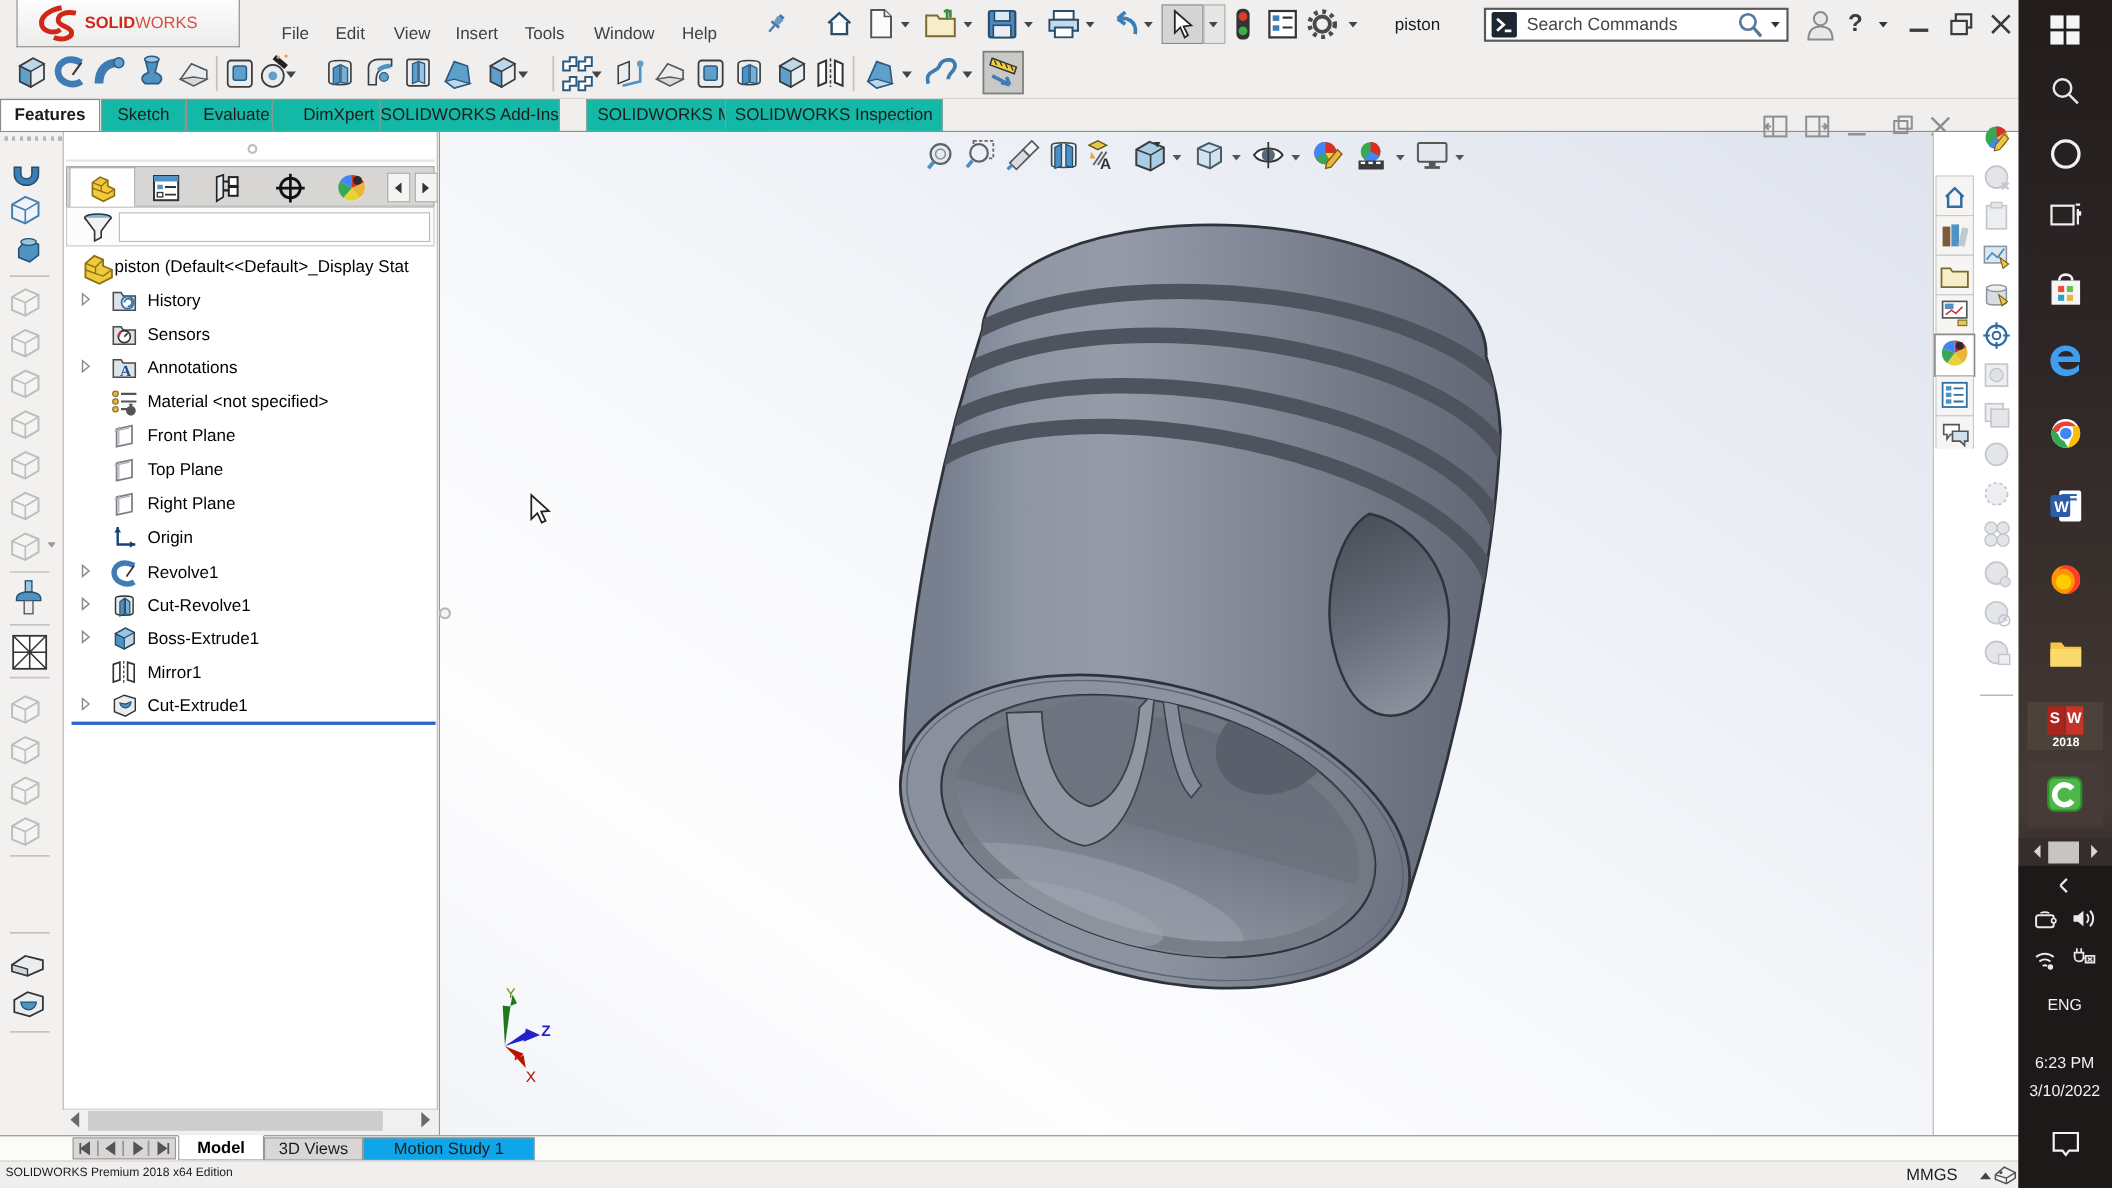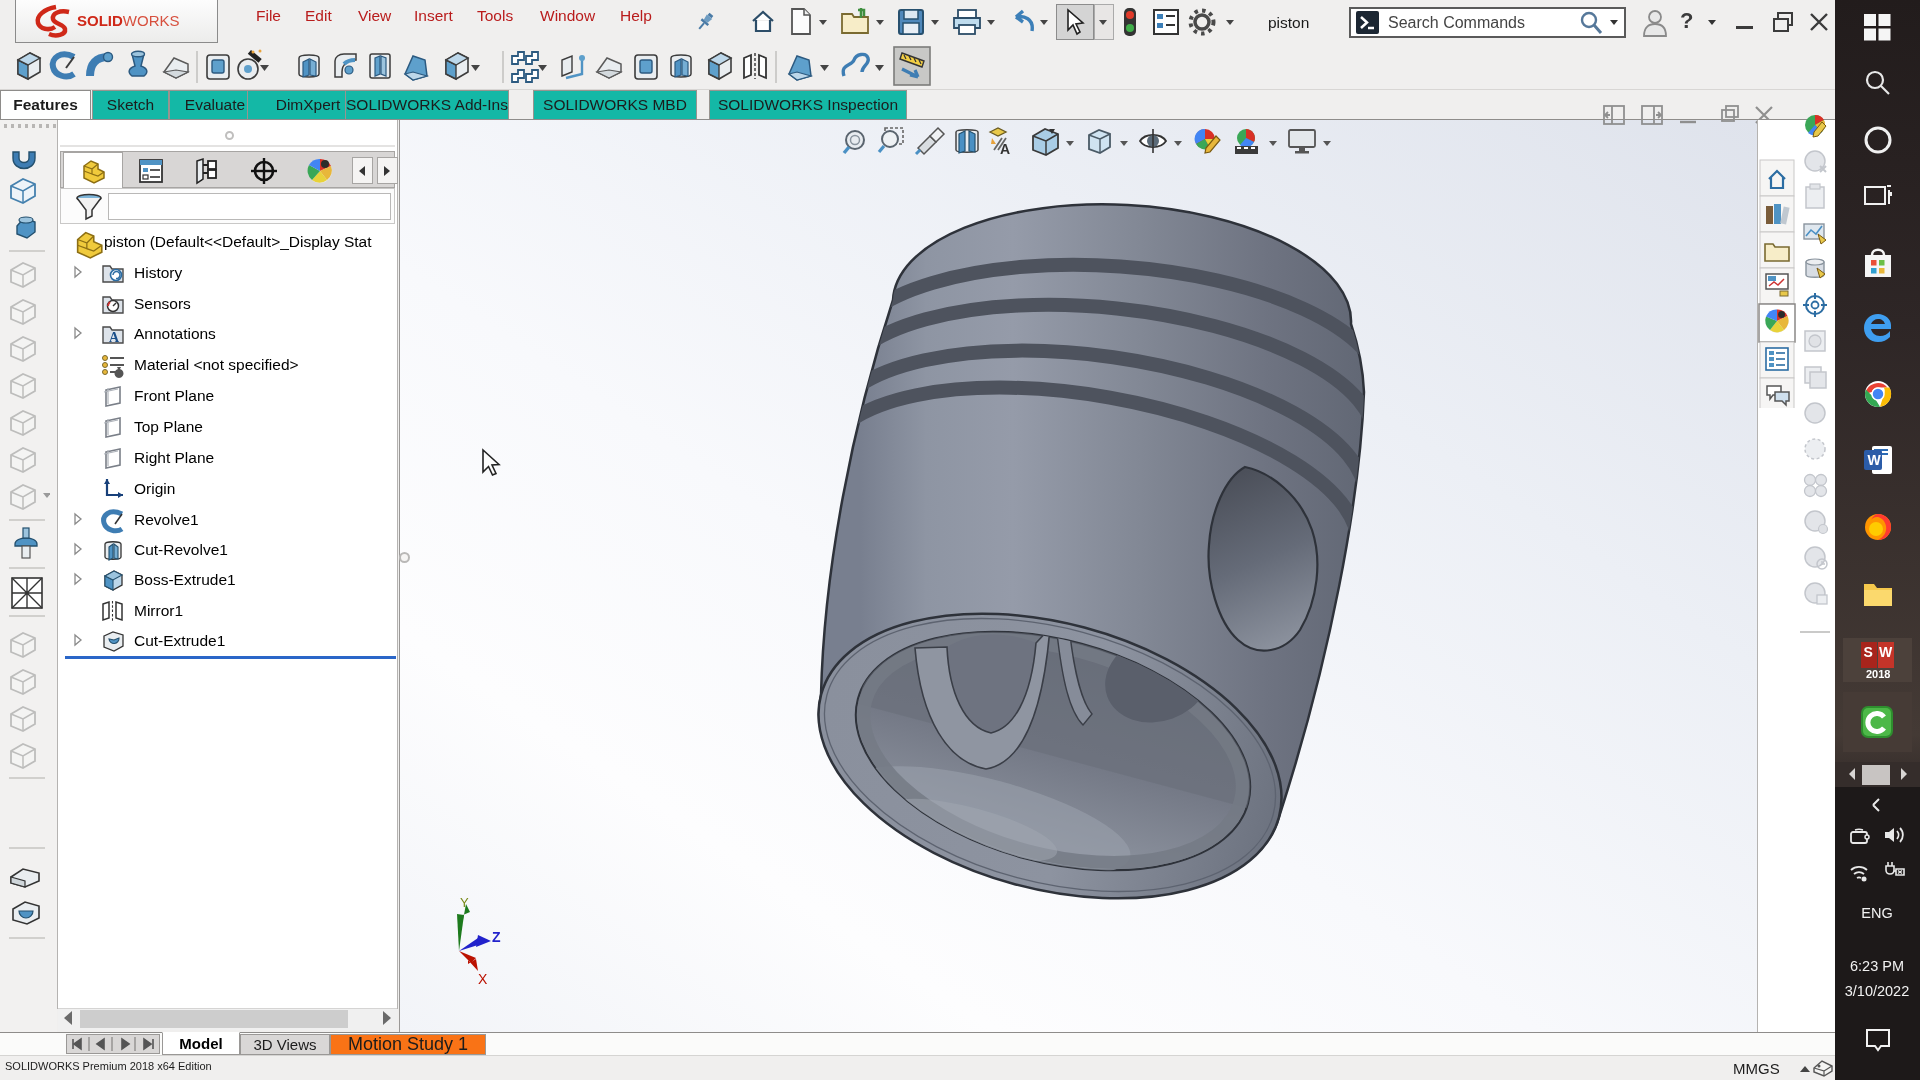--- a/index.html
+++ b/index.html
@@ -1,19 +1,19 @@
 <!DOCTYPE html>
 <html><head>
 <meta charset="utf-8">
 <style>
 *{margin:0;padding:0;box-sizing:border-box}
 html,body{width:1920px;height:1080px;overflow:hidden;font-family:"Liberation Sans",sans-serif;background:#f0efee}
 .abs{position:absolute}
 .caret{position:absolute;width:0;height:0;border-left:4px solid transparent;border-right:4px solid transparent;border-top:5px solid #444}
-.menu{position:absolute;top:7px;font-size:15.5px;color:#b91c1c}
+.menu{position:absolute;top:22px;font-size:15.5px;color:#404040}
 .tab{position:absolute;top:90px;height:29px;background:#14b8a6;border:1px solid #98948f;border-bottom:none;font-size:15.5px;color:#1c1c1c;text-align:center;line-height:28px}
 </style>
 </head>
 <body>
 
 <div class="abs" style="left:0;top:0;width:1835px;height:45px;background:#f0efee"></div>
 <div class="abs" style="left:15px;top:0;width:203px;height:43px;background:linear-gradient(#fdfdfd,#ececeb);border:1px solid #8b8b8b;border-top:none"></div>
 <svg class="abs" style="left:22px;top:4px" width="52" height="36" viewBox="0 0 52 36">
   <path d="M34 3 C22 5 14 12 16 19 C18 25 27 27 33 23" stroke="#cf2818" stroke-width="4.5" fill="none"></path>
   <path d="M47 8 C38 6 30 9 31 15 C32 20 42 20 43 25 C44 31 34 33 27 30" stroke="#cf2818" stroke-width="4.5" fill="none"></path>
@@ -118,21 +118,21 @@
 
 <div class="abs" style="left:0;top:45px;width:1835px;height:45px;background:#f0efee;border-bottom:1px solid #d8d6d4" id="tb2"></div>
 
 <div class="abs" style="left:0;top:90px;width:1835px;height:30px;background:#f0efee;border-bottom:1px solid #8e8c8a"></div>
 <div class="tab" style="left:0;width:91px;background:#fff;border-color:#8e8c8a;font-weight:bold">Features</div>
 <div class="tab" style="left:92px;width:77px">Sketch</div>
 <div class="tab" style="left:169px;width:92px">Evaluate</div>
 <div class="tab" style="left:247px;width:122px">DimXpert</div>
 <div class="tab" style="left:345px;width:164px">SOLIDWORKS Add-Ins</div>
 <div class="tab" style="left:533px;width:164px">SOLIDWORKS MBD</div>
-<div class="tab" style="left:709px;width:198px">SOLIDWORKS Inspection</div>
+<div class="tab" style="left:659px;width:198px">SOLIDWORKS Inspection</div>
 
 <svg class="abs" style="left:8px;top:45px" width="930" height="45" viewBox="0 0 930 45">
 <defs>
 <g id="cub">
         <path d="M8 12 L20 5 L30 10 L30 24 L18 31 L8 26 Z" fill="#e9edf0" stroke="#3c3c3c" stroke-width="1.6"></path>
         <path d="M8 12 L18 17 L18 31 L8 26 Z" fill="#5ea0cc" stroke="#3c3c3c" stroke-width="1.4"></path>
         <path d="M8 12 L20 5 L30 10 L18 17 Z" fill="#bcd7ea" stroke="#3c3c3c" stroke-width="1.4"></path>
       </g>
 <g id="swirl">
         <path d="M27 9 C14 2 4 10 6 19 C8 28 20 31 27 26" fill="none" stroke="#3e7db3" stroke-width="6"></path>
@@ -756,21 +756,21 @@
         <line x1="6" y1="4" x2="6" y2="14"></line>
         <path d="M30 9 l7 -5 l0 10 z"></path>
         <path d="M62 9 l-7 -5 l0 10 z"></path>
         <path d="M78 9 l7 -5 l0 10 z" transform="rotate(180 81 9)"></path>
         <line x1="86" y1="4" x2="86" y2="14"></line>
       </g>
     </svg>
 </div>
 <div class="abs" style="left:162px;top:1032px;width:78px;height:23px;background:#fff;border:1px solid #9a9896;border-top:1px solid #fff;font-size:15px;font-weight:bold;color:#000;text-align:center;line-height:21px">Model</div>
 <div class="abs" style="left:240px;top:1034px;width:90px;height:21px;background:#d9d7d6;border:1px solid #9a9896;font-size:15px;color:#1c1c1c;text-align:center;line-height:19px">3D Views</div>
-<div class="abs" style="left:330px;top:1034px;width:156px;height:21px;background:#f97316;border:1px solid #9a9896;font-size:18px;color:#1c1c1c;text-align:center;line-height:19px">Motion Study 1</div>
+<div class="abs" style="left:330px;top:1034px;width:156px;height:21px;background:#0ea5e9;border:1px solid #9a9896;font-size:15px;color:#1c1c1c;text-align:center;line-height:19px">Motion Study 1</div>
 
 <div class="abs" style="left:0;top:1055px;width:1835px;height:25px;background:#f0efee;border-top:1px solid #d5d4d2"></div>
 <div class="abs" style="left:5px;top:1060px;font-size:11px;color:#1c1c1c">SOLIDWORKS Premium 2018 x64 Edition</div>
 <div class="abs" style="left:1733px;top:1060px;font-size:15px;color:#1c1c1c">MMGS</div>
 <div class="abs" style="left:1800px;top:1066px;width:0;height:0;border-left:5px solid transparent;border-right:5px solid transparent;border-bottom:6px solid #444"></div>
 <svg class="abs" style="left:1812px;top:1058px" width="22" height="20" viewBox="0 0 22 20">
     <path d="M2 10 L10 3 L20 8 L20 13 L12 18 L2 14 Z" fill="#f4f4f3" stroke="#555" stroke-width="1.4"></path>
     <path d="M2 10 L12 13 L12 18 M12 13 L20 8" fill="none" stroke="#555" stroke-width="1.2"></path>
     <circle cx="7" cy="8" r="1.5" fill="#555"></circle>
   </svg>

